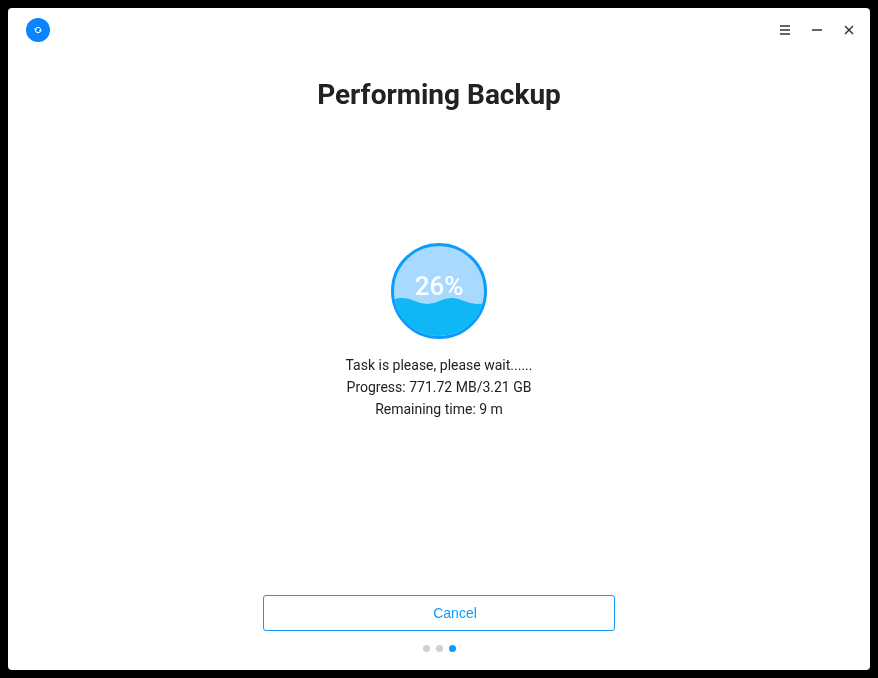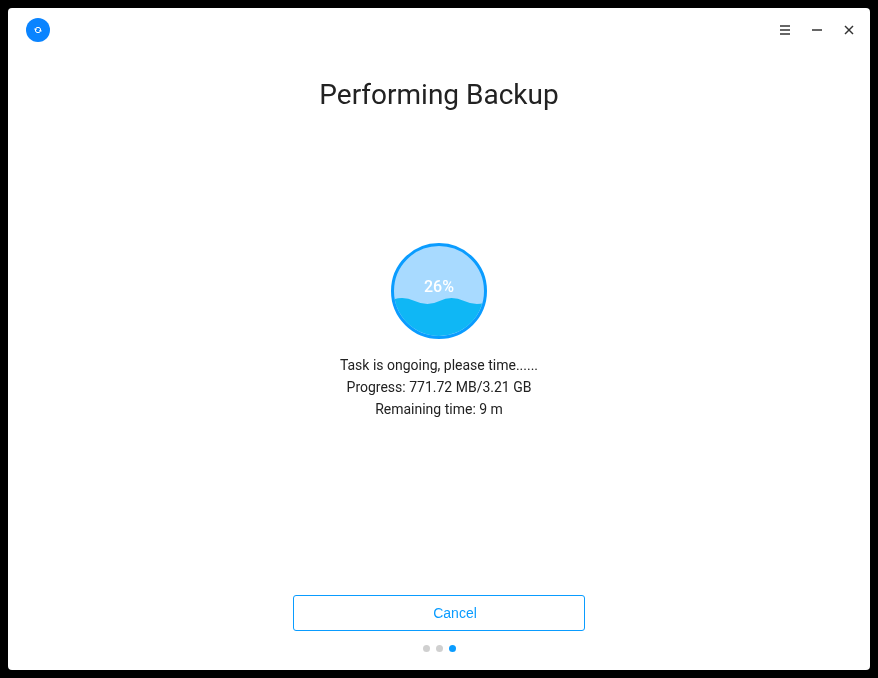--- a/index.html
+++ b/index.html
@@ -62,21 +62,21 @@
       display: flex;
       align-items: center;
       justify-content: center;
       cursor: pointer;
       color: #333;
     }
     
     .title {
       text-align: center;
       font-size: 28px;
-      font-weight: 400;
+      font-weight: 700;
       color: #222;
       margin-top: 26px;
     }
     
     .content {
       flex: 1;
       display: flex;
       flex-direction: column;
       align-items: center;
       justify-content: center;
@@ -111,34 +111,34 @@
       bottom: 32%;
       left: -5%;
       width: 110%;
       height: 12px;
     }
     
     .progress-percent {
       position: relative;
       z-index: 2;
       color: #fff;
-      font-size: 16px;
+      font-size: 26px;
       font-weight: 500;
       margin-top: -10px;
     }
     
     .status-text {
       font-size: 14px;
       color: #222;
       margin-bottom: 6px;
       text-align: center;
     }
     
     .cancel-button {
-      width: 292px;
+      width: 352px;
       height: 36px;
       border: 1px solid #0a9cff;
       background: #fff;
       color: #0a9cff;
       border-radius: 3px;
       font-size: 14px;
       cursor: pointer;
       margin: 0 auto;
       display: block;
       padding-left: 32px;
@@ -207,21 +207,21 @@
 
   <div class="content">
     <div class="progress-circle">
       <div class="progress-fill"></div>
       <svg class="wave" viewBox="0 0 100 12" preserveAspectRatio="none">
         <path d="M0 6 Q 12 0, 25 6 T 50 6 T 75 6 T 100 6 L 100 12 L 0 12 Z" fill="#0fb7f5"></path>
       </svg>
       <div class="progress-percent">26%</div>
     </div>
 
-    <div class="status-text">Task is ongoing, please time......</div>
+    <div class="status-text">Task is please, please wait......</div>
     <div class="status-text">Progress: 771.72 MB/3.21 GB</div>
     <div class="status-text">Remaining time: 9 m</div>
   </div>
 
   <div class="bottom-area">
     <button class="cancel-button">Cancel</button>
     <div class="dots">
       <div class="dot"></div>
       <div class="dot"></div>
       <div class="dot active"></div>

